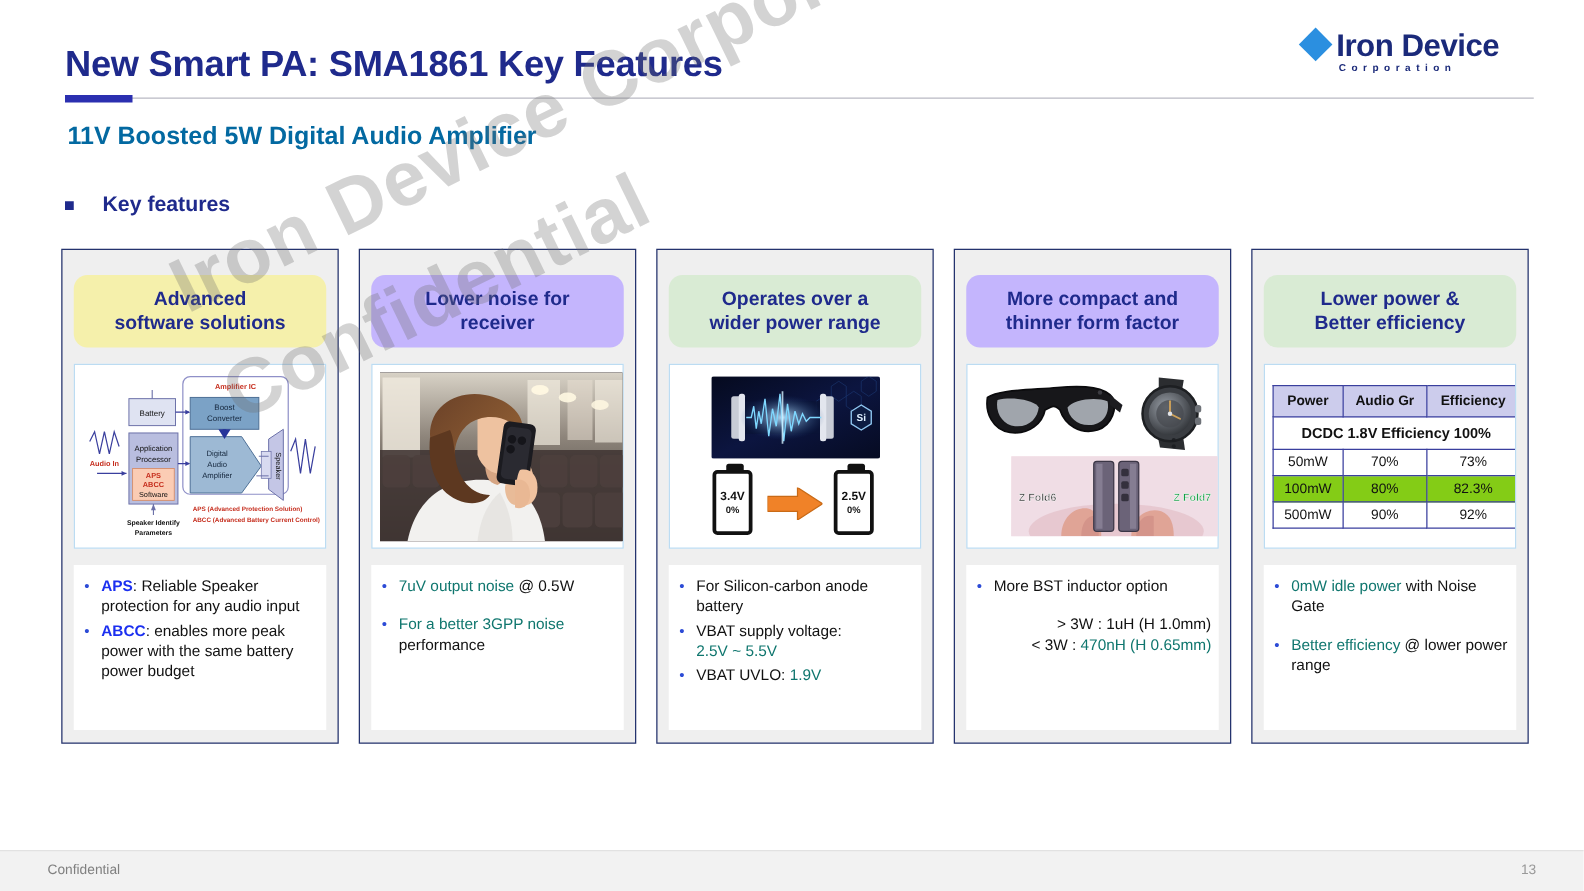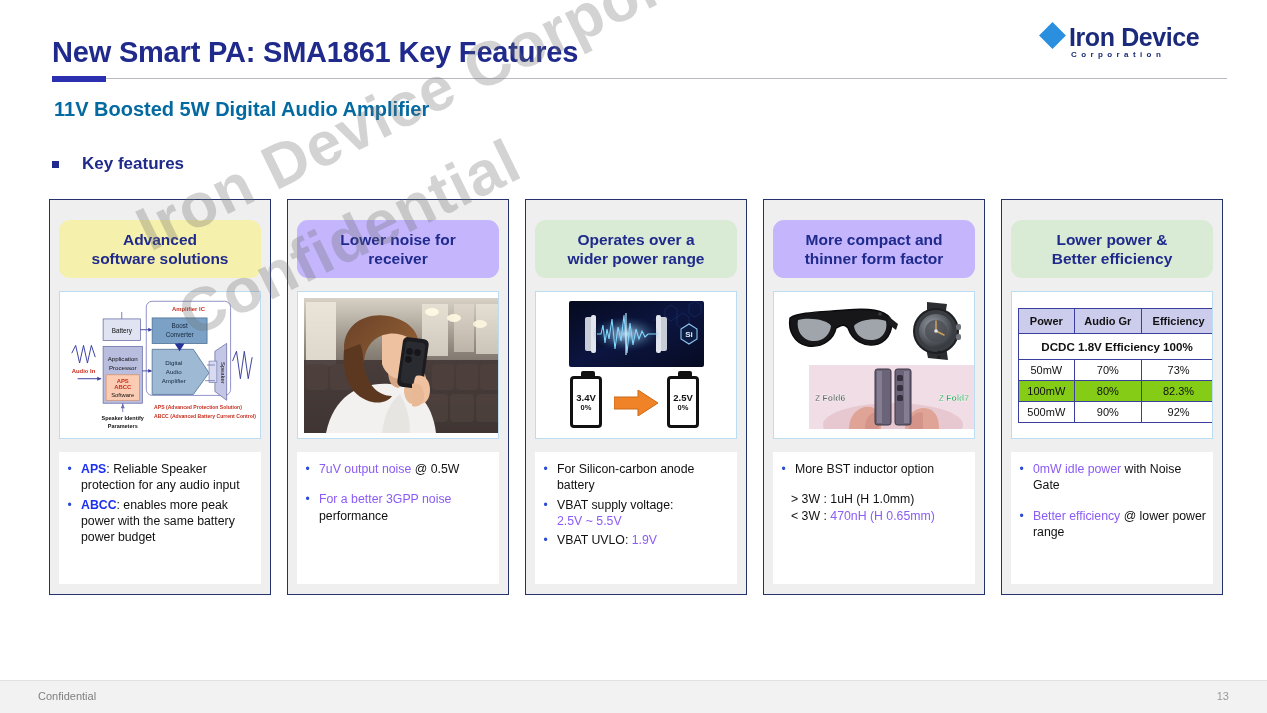--- a/index.html
+++ b/index.html
@@ -78,23 +78,23 @@
   .card-body {
     margin-top:13px;
     flex:1;
     background:#ffffff;
     padding:9px 6px 6px 6px;
     font-size:12.3px; color:#111; line-height:1.33;
   }
   .blt { display:flex; gap:7px; margin-bottom:3px; }
   .blt .dot { color:#2c4bd6; font-size:12px; line-height:1.35; flex:0 0 9px; text-align:center; }
   .blt .txt { flex:1; }
-  .blue { color:#8b5cf6; }
+  .blue { color:#0f766e; }
   .b-blue { color:#1b2ff0; font-weight:bold; }
-  .plain-line { margin-left:12px; }
+  .plain-line { margin-left:12px;text-align:right; }
 
   
   .diagram { width:100%; height:100%; display:block; }
 
   
   .photo2 { position:absolute; left:6px; top:6px; width:198px; height:135px; overflow:hidden; background:#3a3230; }
 
   
   .v3-top { position:absolute; left:33px; top:9px; width:135px; height:66px; border-radius:2px; overflow:hidden; }
   .v3-batt { position:absolute; top:84px; width:32px; height:52px; border:3px solid #111; border-radius:4px; background:#fff;

